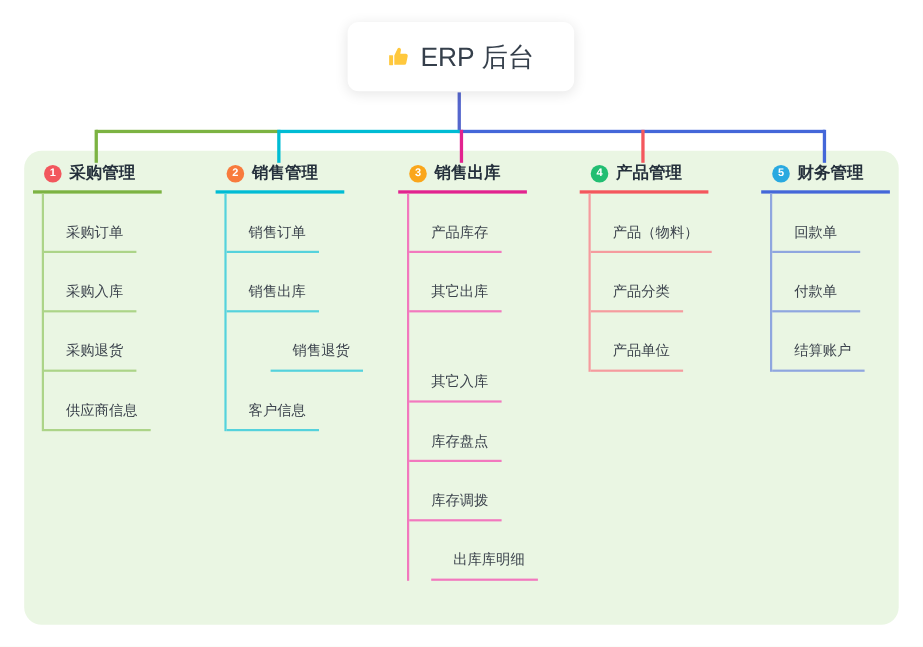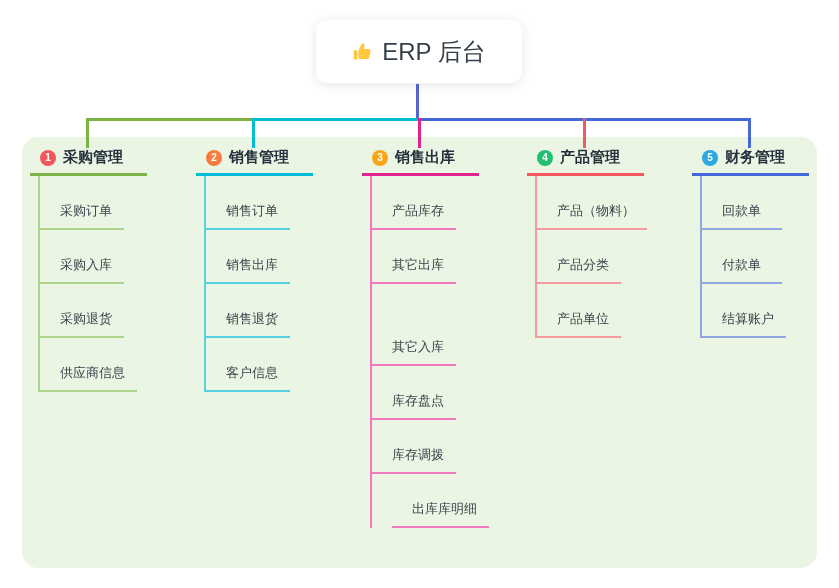--- a/index.html
+++ b/index.html
@@ -84,21 +84,21 @@
       </div>
     </div>
     <div class="branch" style="left: 196px;">
       <div class="branch-header" style="border-bottom-color: rgb(0, 188, 212);">
         <span class="badge" style="background: rgb(248, 123, 61);">2</span>
         <span>销售管理</span>
       </div>
       <div class="children" style="border-left-color: rgb(85, 210, 220);">
         <div class="child" style="border-bottom-color: rgb(85, 210, 220); padding-left: 20px;">销售订单</div>
         <div class="child" style="border-bottom-color: rgb(85, 210, 220);">销售出库</div>
-        <div class="child" style="border-bottom-color: rgb(85, 210, 220);">销售退货</div>
+        <div class="child" style="border-bottom-color: rgb(85, 210, 220); margin-left: 40px;">销售退货</div>
         <div class="child" style="border-bottom-color: rgb(85, 210, 220);">客户信息</div>
       </div>
     </div>
     <div class="branch" style="left: 362px;">
       <div class="branch-header" style="border-bottom-color: rgb(226, 35, 143);">
         <span class="badge" style="background: rgb(250, 166, 26);">3</span>
         <span>销售出库</span>
       </div>
       <div class="children" style="border-left-color: rgb(242, 120, 190);">
         <div class="child" style="border-bottom-color: rgb(242, 120, 190);">产品库存</div>

